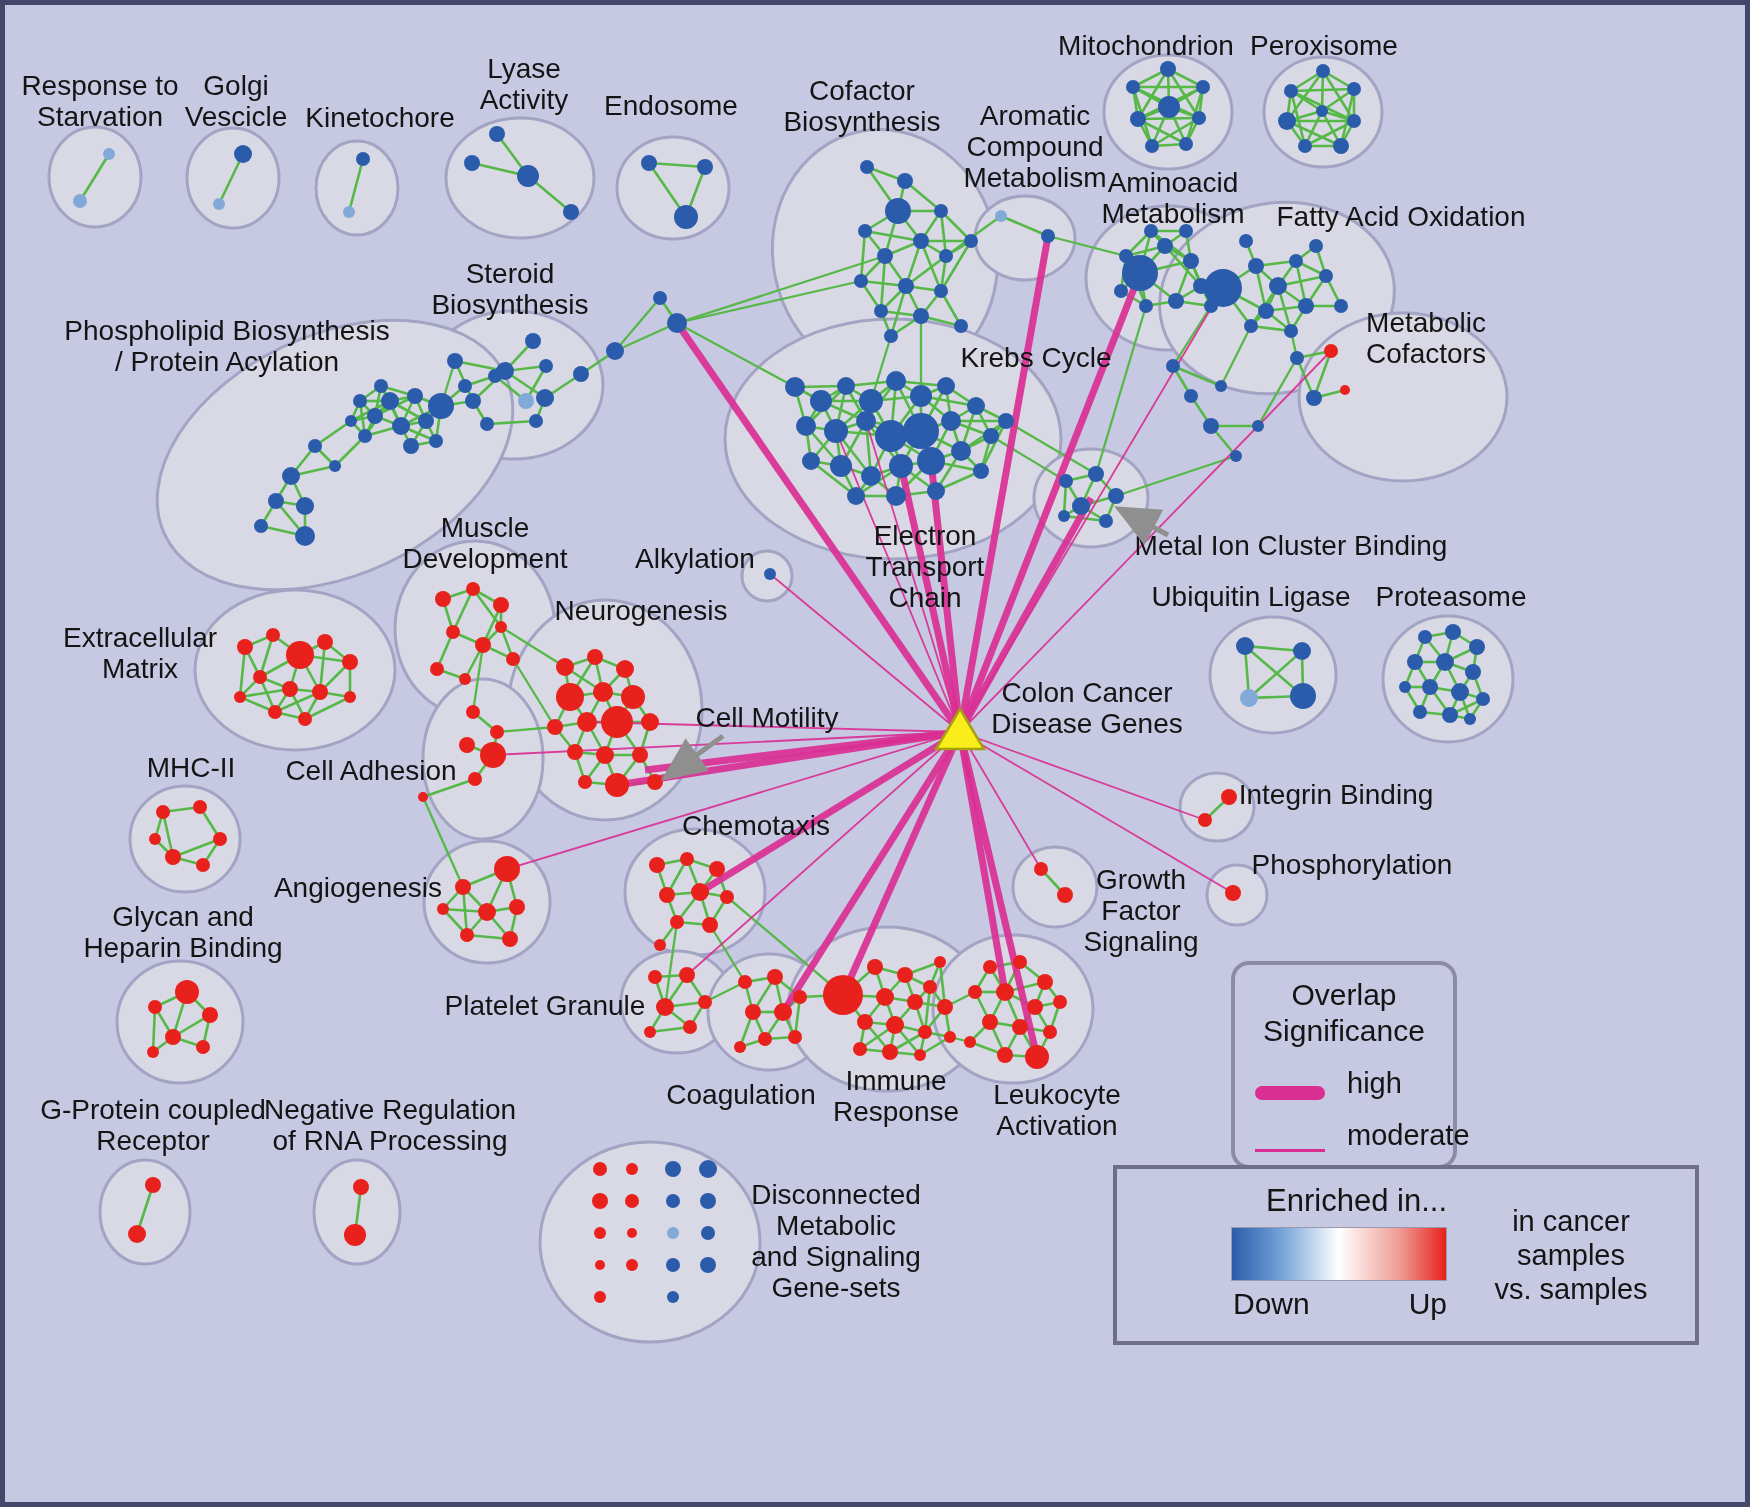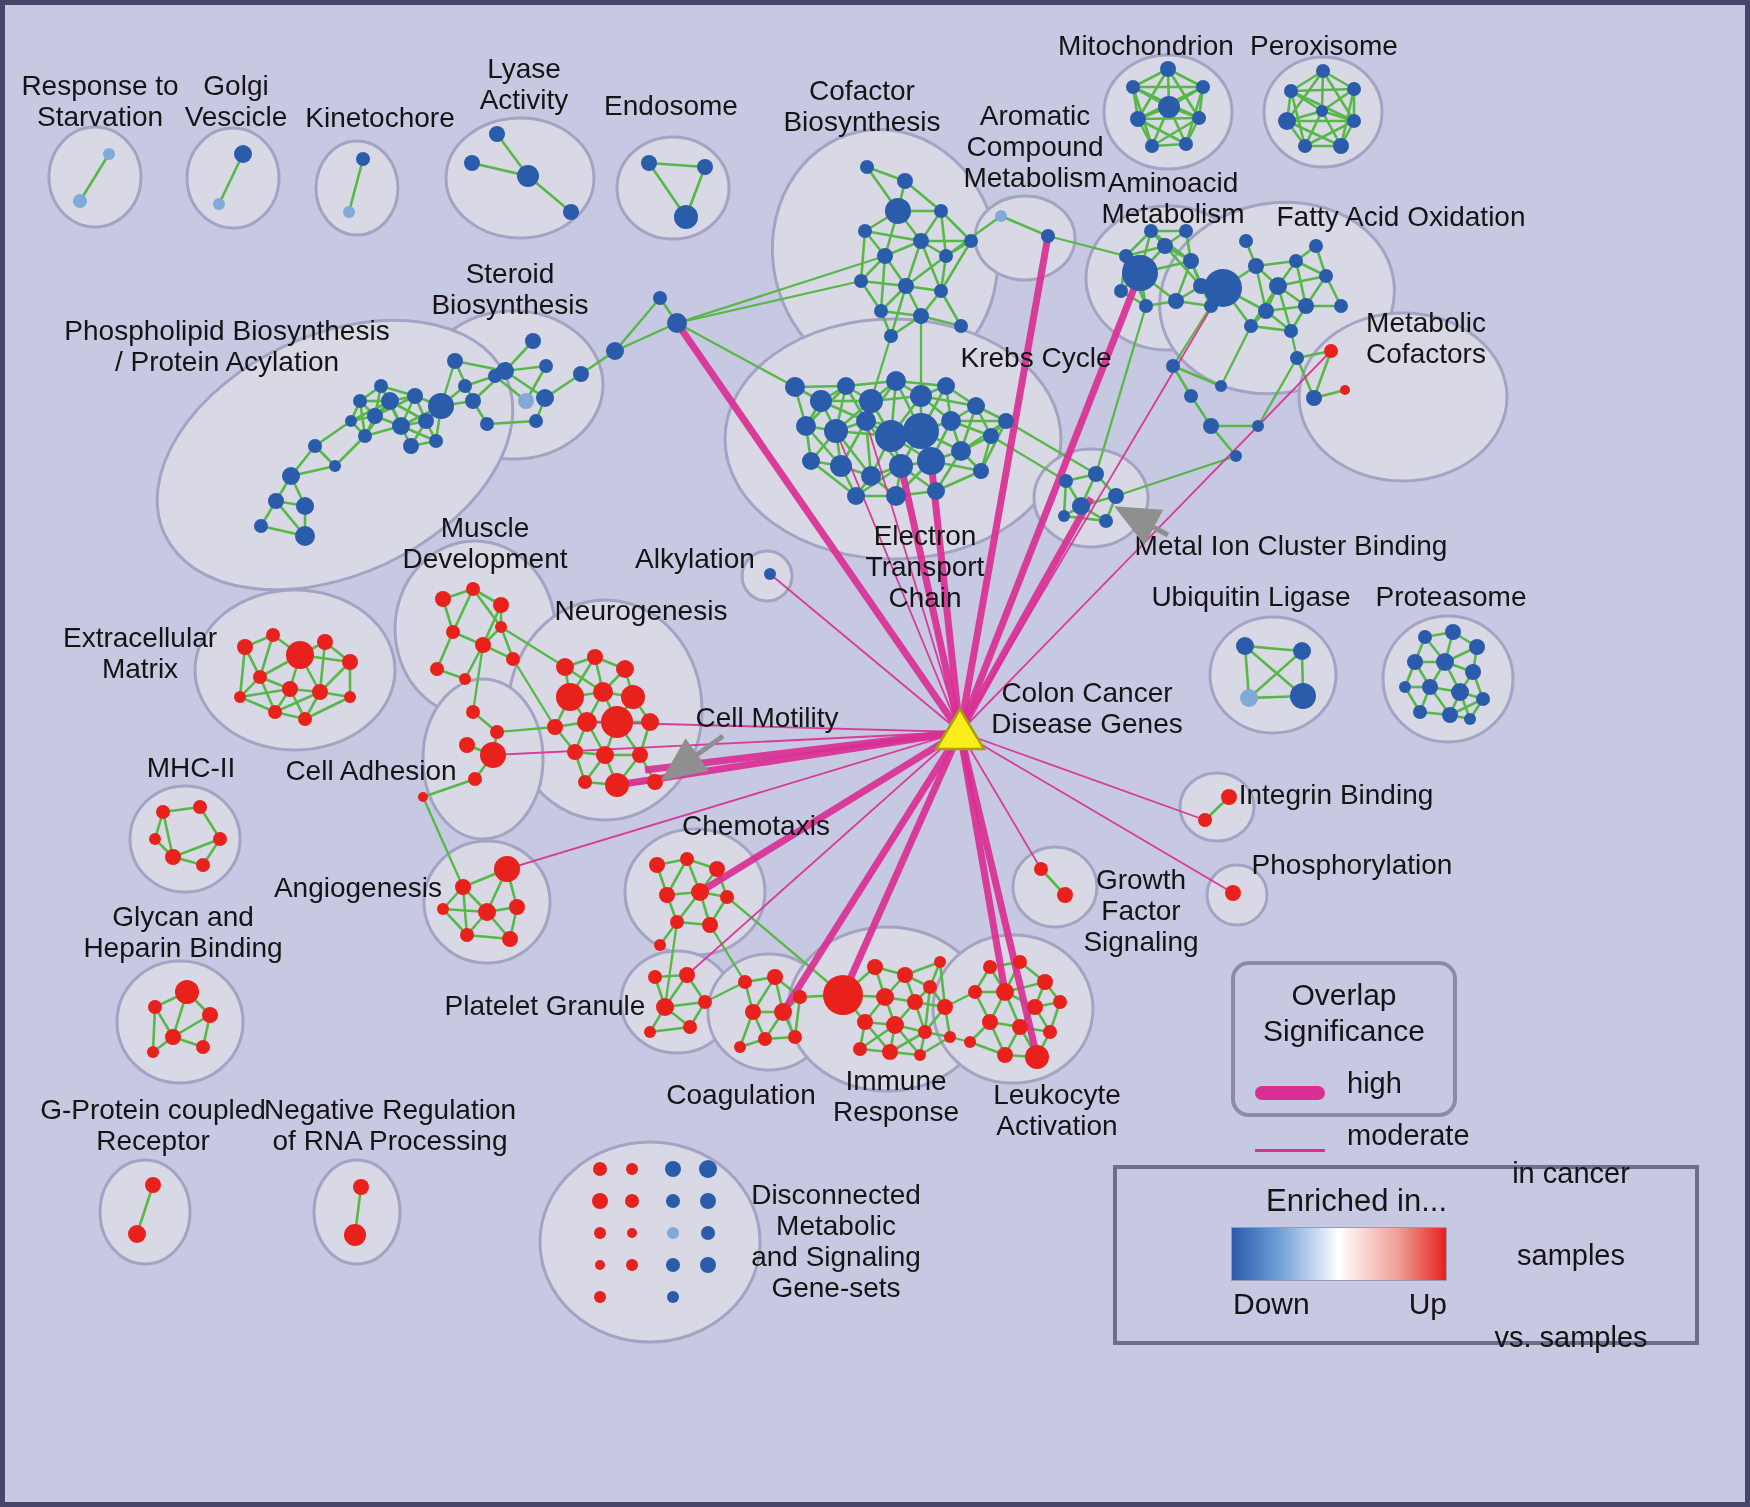--- a/index.html
+++ b/index.html
@@ -2,38 +2,38 @@
 <html><head>
 <meta charset="utf-8">
 <style>
   html,body{margin:0;padding:0;}
   .figure{position:relative;width:1750px;height:1507px;box-sizing:border-box;
     font-family:"Liberation Sans",sans-serif;color:#141414;overflow:hidden;
     background:#c7c8e2;border:5px solid #46466b;}
   svg.net{position:absolute;left:0;top:0;}
   svg.net text{font-family:"Liberation Sans",sans-serif;}
   .legend{position:absolute;box-sizing:border-box;}
-  .overlap-legend{left:1226px;top:956px;width:226px;height:156px;
+  .overlap-legend{left:1226px;top:956px;width:226px;height:208px;
     border:4px solid #8b8ba5;border-radius:18px;}
   .overlap-title{text-align:center;font-size:30px;line-height:36px;margin-top:12px;}
   .sig-row{display:flex;align-items:flex-end;gap:22px;margin-left:20px;}
   .sig-row.first{margin-top:18px;}
   .sig-row.second{margin-top:19px;}
   .bar-high{width:70px;height:14px;background:#d92f92;border-radius:7px;flex:0 0 auto;}
   .bar-moderate{width:70px;height:3px;background:#d92f92;flex:0 0 auto;}
   .sig-label{font-size:29px;}
   .enriched-legend{left:1108px;top:1160px;width:586px;height:180px;
     border:4px solid #6e6e88;display:flex;}
   .enriched-left{width:330px;display:flex;flex-direction:column;align-items:flex-end;}
   .enriched-title{font-size:31px;margin-top:14px;}
   .gradient-bar{width:214px;height:52px;margin-top:8px;border:1px solid #9a9ab0;
     background:linear-gradient(90deg,#1d50a8 0%,#6f9fd6 22%,#ffffff 50%,#ee9d96 78%,#e8211d 100%);}
   .du-row{width:214px;display:flex;justify-content:space-between;font-size:30px;margin-top:6px;}
   .enriched-note{flex:1;display:flex;flex-direction:column;justify-content:center;
-    text-align:center;font-size:29px;line-height:34px;gap:48px;}
+    text-align:center;font-size:29px;line-height:34px;}
 </style>
 </head>
 <body>
 
 <div class="figure" style="background: rgb(199, 200, 226); border-color: rgb(70, 70, 107);">
   <svg class="net" id="network-svg" width="1750" height="1507" viewBox="0 0 1750 1507">
       <defs>
         <marker id="arrowhead" markerWidth="9" markerHeight="8" refX="7" refY="4" orient="auto">
           <path d="M0,0 L9,4 L0,8 Z" fill="#8f8f8f"></path>
         </marker>

